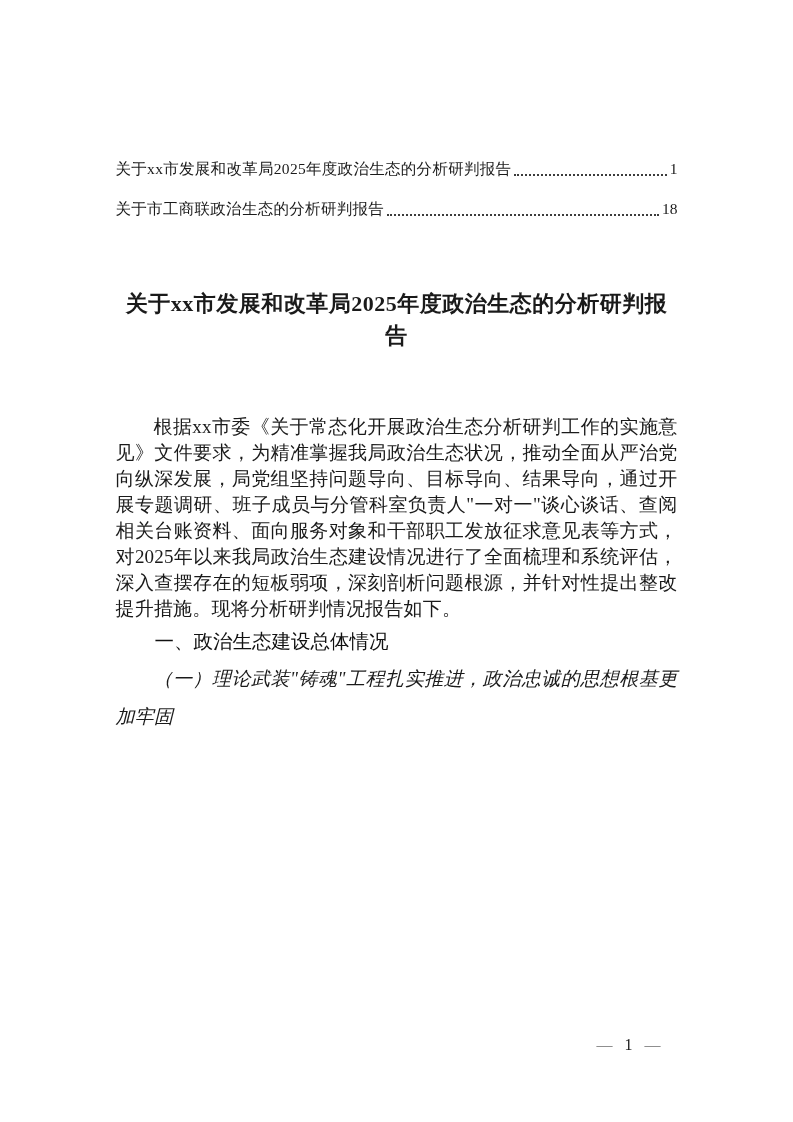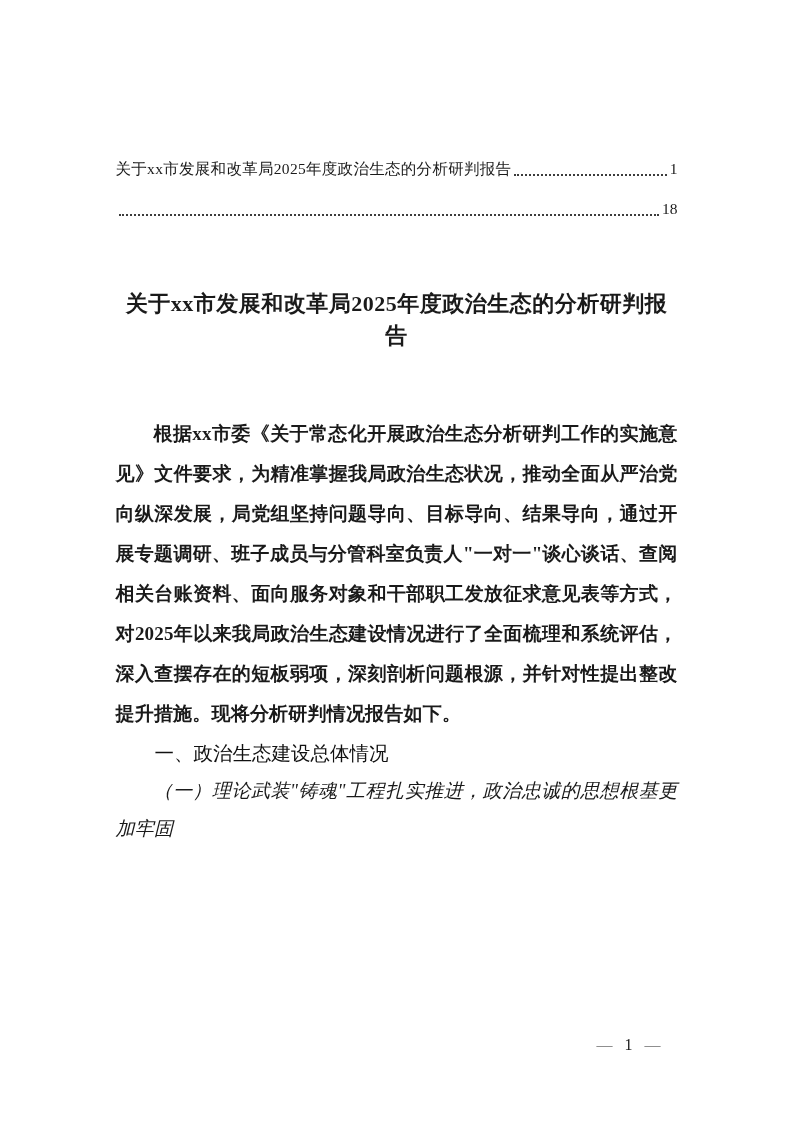--- a/index.html
+++ b/index.html
@@ -42,25 +42,24 @@
     font-size: 22px;
     line-height: 32px;
     font-weight: bold;
     text-align: center;
     letter-spacing: 0.5px;
   }
   
   .body-block { margin-top: 62px; }
   .body-para {
     font-size: 19px;
-    line-height: 40px;
+    line-height: 26px;
     text-align: justify;
     text-indent: 2em;
     letter-spacing: 0.2px;
-    font-weight: bold;
   }
   .section-heading {
     font-family: "Liberation Sans", "DejaVu Sans", sans-serif;
     font-size: 19.5px;
     line-height: 38px;
     font-weight: normal;
     text-indent: 2em;
     color: #111111;
   }
   .sub-heading {
@@ -89,20 +88,21 @@
 <div class="page">
   <div class="content">
 
     <nav class="toc">
       <div class="toc-entry">
         <span class="toc-label">关于xx市发展和改革局2025年度政治生态的分析研判报告</span>
         <span class="toc-dots"></span>
         <span class="toc-page">1</span>
       </div>
       <div class="toc-entry">
+        <span class="toc-label">关于市工商联政治生态的分析研判报告</span>
         <span class="toc-dots"></span>
         <span class="toc-page">18</span>
       </div>
     </nav>
 
     <h1 class="doc-title">关于xx市发展和改革局2025年度政治生态的分析研判报告</h1>
 
     <div class="body-block">
       <p class="body-para">根据xx市委《关于常态化开展政治生态分析研判工作的实施意见》文件要求，为精准掌握我局政治生态状况，推动全面从严治党向纵深发展，局党组坚持问题导向、目标导向、结果导向，通过开展专题调研、班子成员与分管科室负责人"一对一"谈心谈话、查阅相关台账资料、面向服务对象和干部职工发放征求意见表等方式，对2025年以来我局政治生态建设情况进行了全面梳理和系统评估，深入查摆存在的短板弱项，深刻剖析问题根源，并针对性提出整改提升措施。现将分析研判情况报告如下。</p>
       <h2 class="section-heading">一、政治生态建设总体情况</h2>

